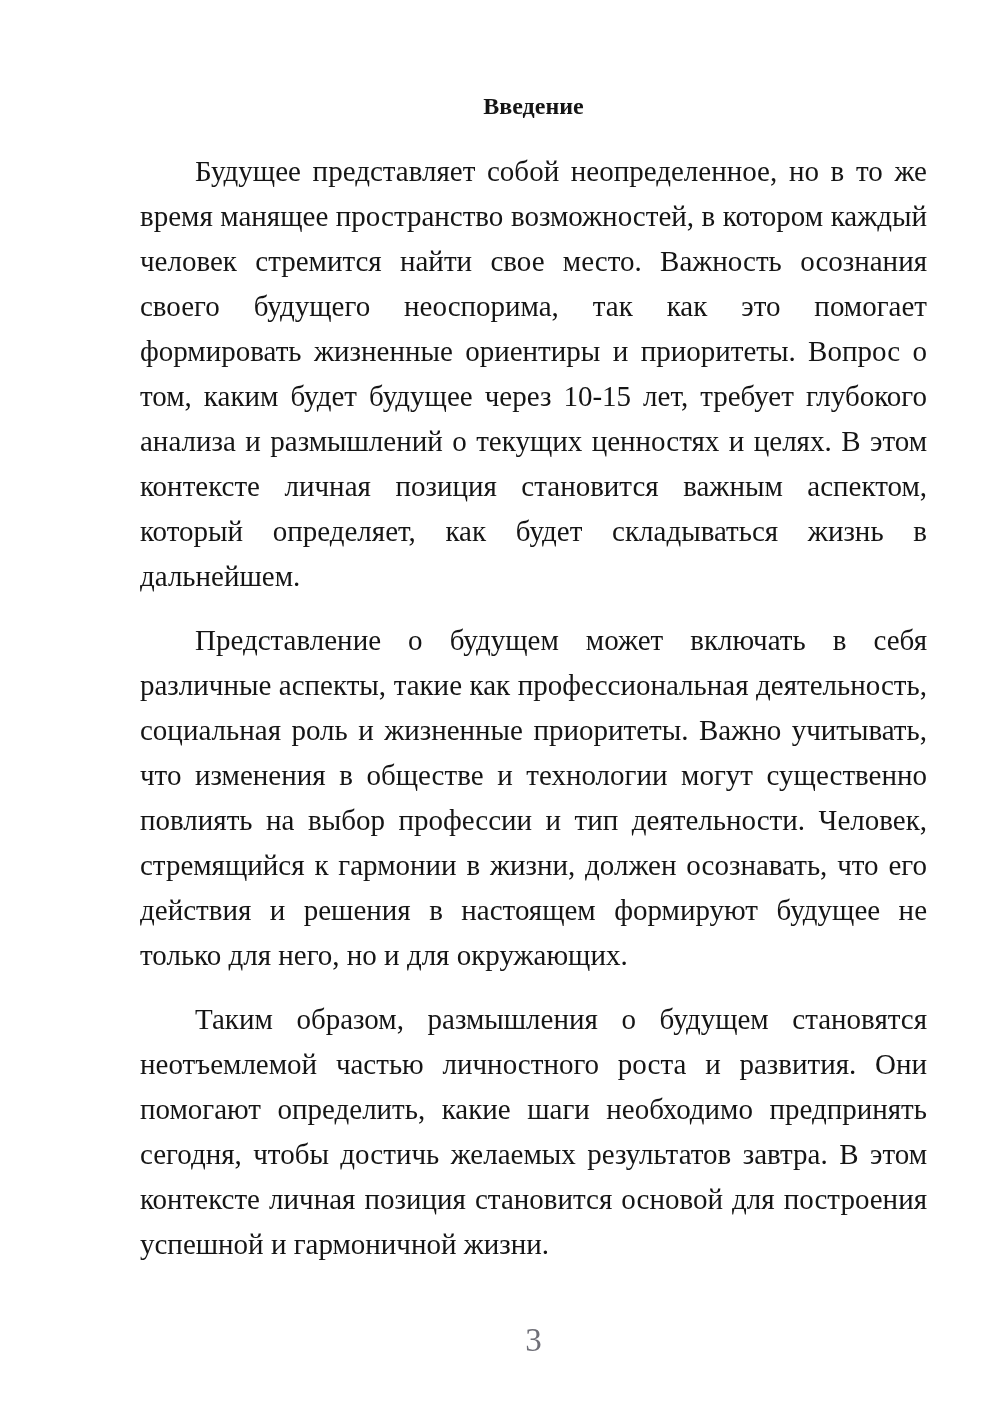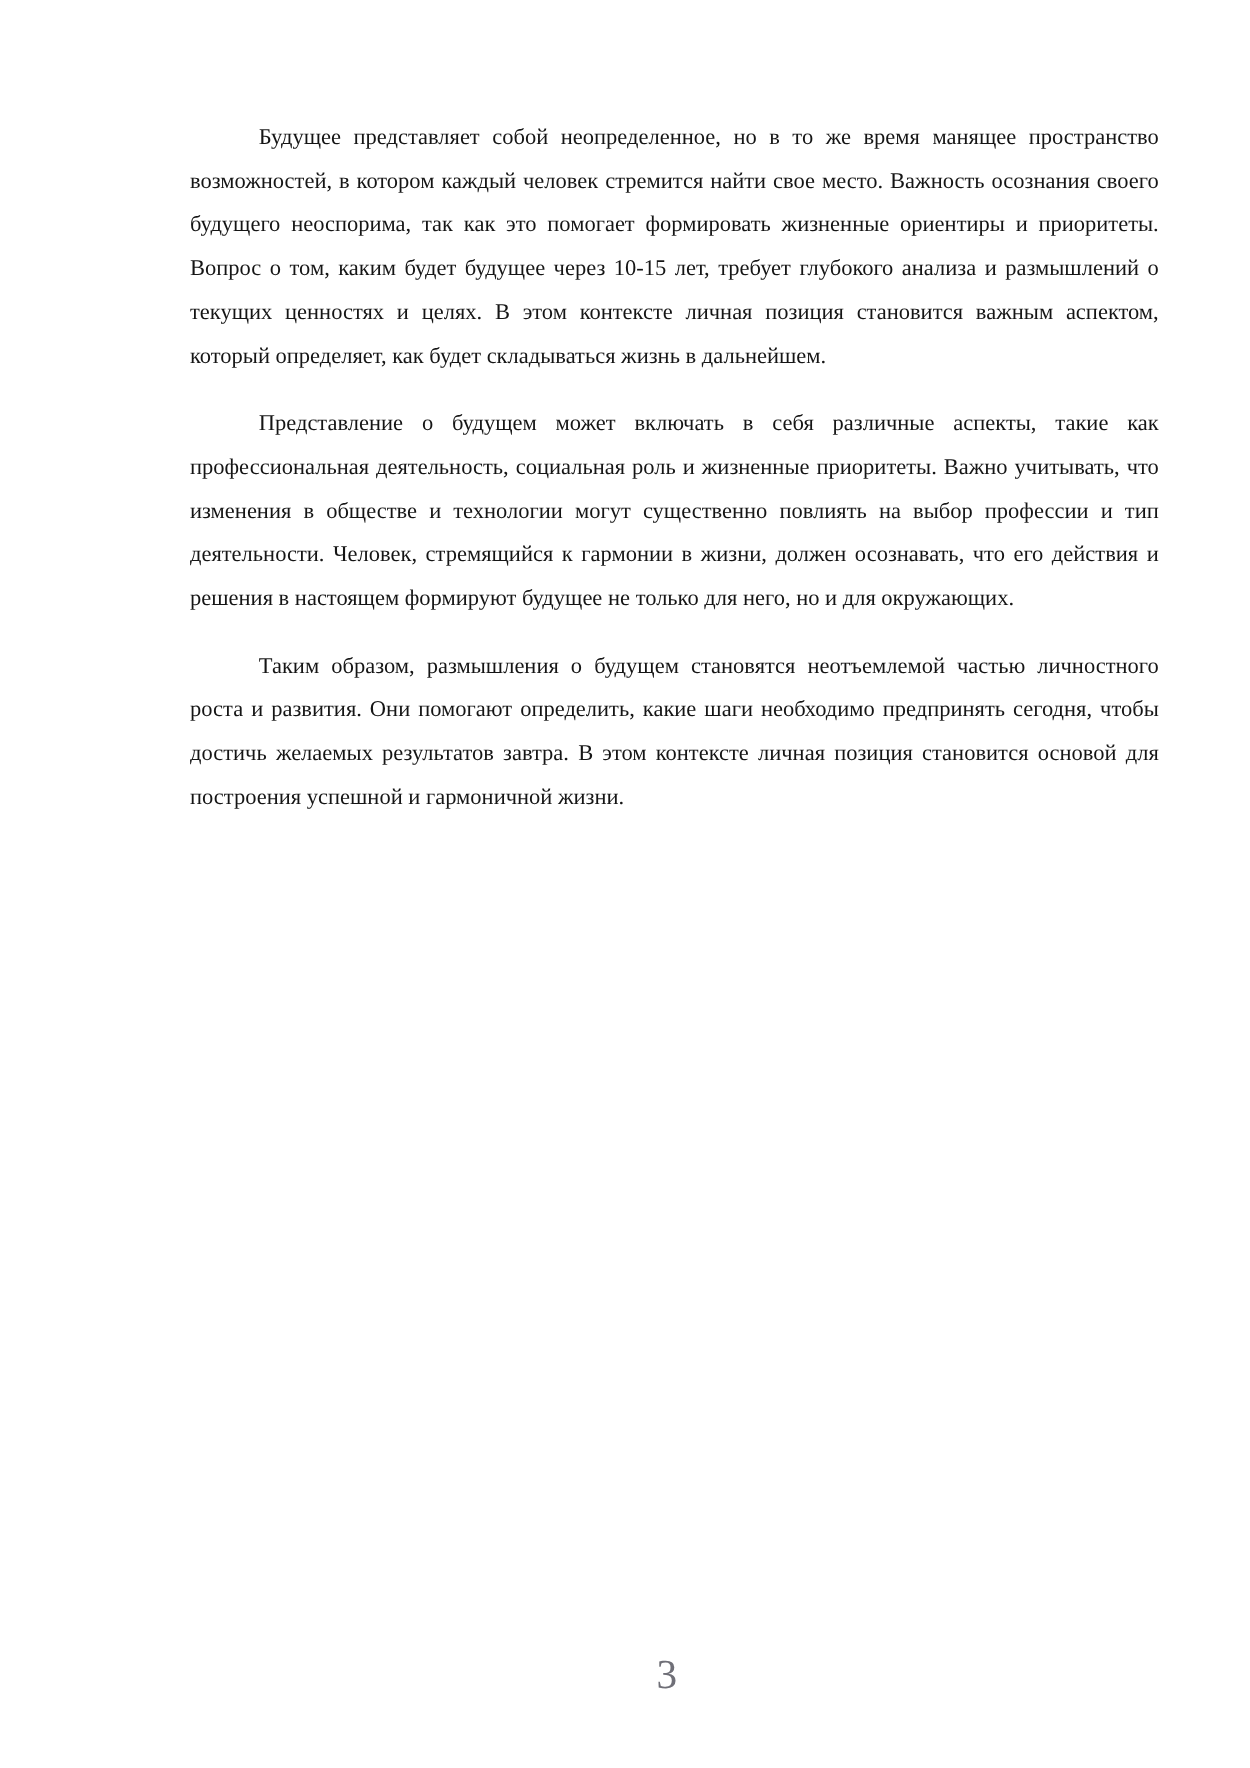--- a/index.html
+++ b/index.html
@@ -23,41 +23,42 @@
     background: #ffffff;
   }
   .heading {
     font-size: 24px;
     line-height: 28px;
     font-weight: bold;
     text-align: center;
     margin: 0 0 29px 0;
   }
   .para {
-    font-size: 18px;
-    line-height: 35px;
+    font-size: 29px;
+    line-height: 45px;
     text-align: justify;
     text-indent: 55px;
-    margin: 0 0 19px 12px;
+    margin: 0 0 19px 0;
   }
   .page-number {
     position: absolute;
     left: 140px;
     top: 1321px;
     width: 787px;
     text-align: center;
     font-size: 33px;
     line-height: 38px;
     color: #6f6f77;
   }
 </style>
 </head>
 <body>
 
 <div class="page">
+  <h1 class="heading">Введение</h1>
 
   <p class="para">Будущее представляет собой неопределенное, но в то же время манящее пространство возможностей, в котором каждый человек стремится найти свое место. Важность осознания своего будущего неоспорима, так как это помогает формировать жизненные ориентиры и приоритеты. Вопрос о том, каким будет будущее через 10-15 лет, требует глубокого анализа и размышлений о текущих ценностях и целях. В этом контексте личная позиция становится важным аспектом, который определяет, как будет складываться жизнь в дальнейшем.</p>
 
   <p class="para">Представление о будущем может включать в себя различные аспекты, такие как профессиональная деятельность, социальная роль и жизненные приоритеты. Важно учитывать, что изменения в обществе и технологии могут существенно повлиять на выбор профессии и тип деятельности. Человек, стремящийся к гармонии в жизни, должен осознавать, что его действия и решения в настоящем формируют будущее не только для него, но и для окружающих.</p>
 
   <p class="para">Таким образом, размышления о будущем становятся неотъемлемой частью личностного роста и развития. Они помогают определить, какие шаги необходимо предпринять сегодня, чтобы достичь желаемых результатов завтра. В этом контексте личная позиция становится основой для построения успешной и гармоничной жизни.</p>
 
   <div class="page-number">3</div>
 </div>
 

